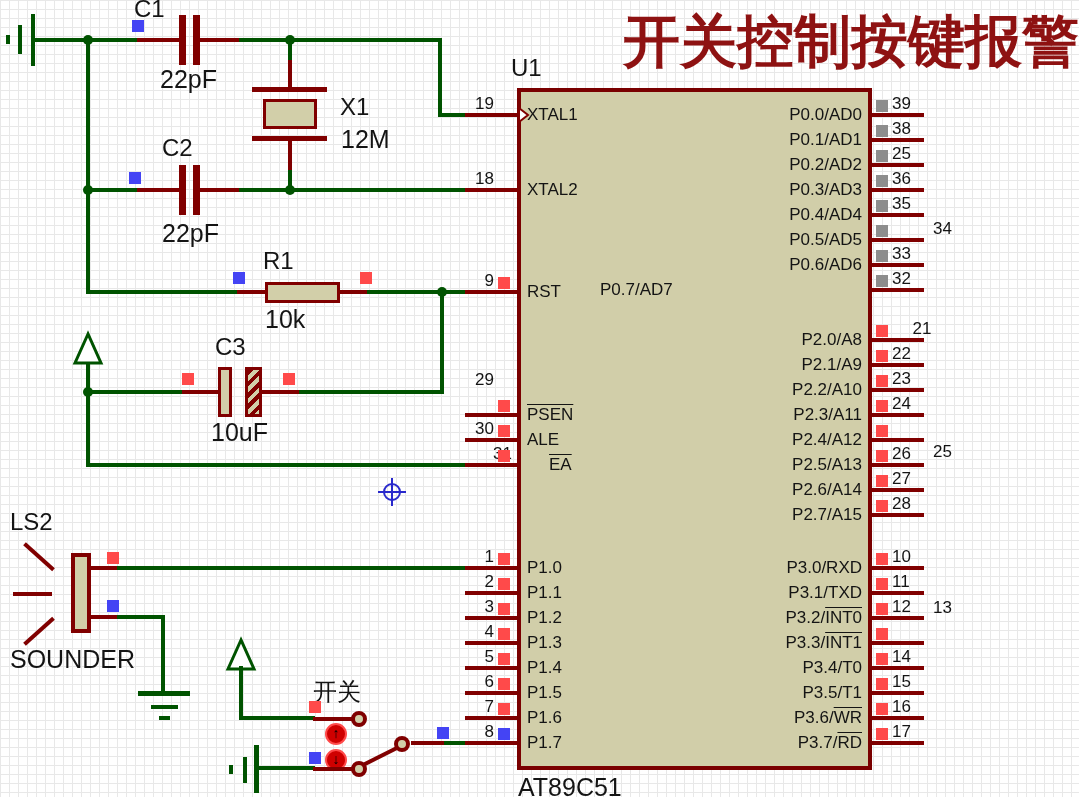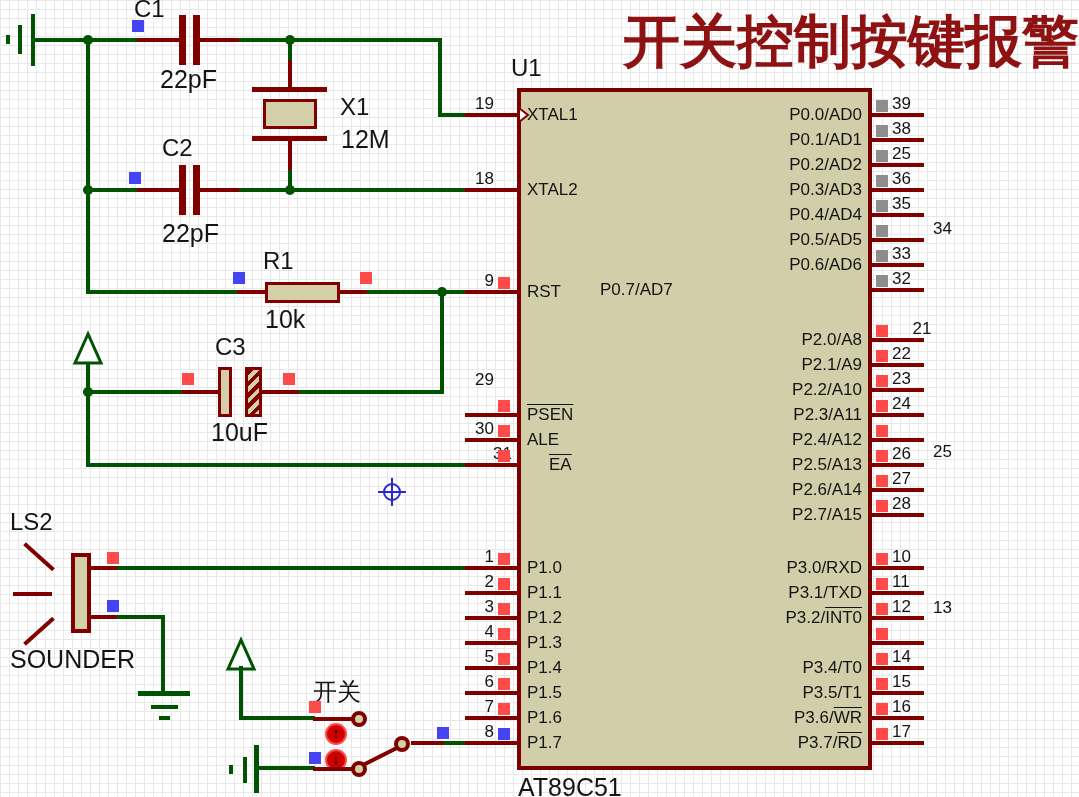--- a/index.html
+++ b/index.html
@@ -323,20 +323,21 @@
     <div class="marker m-red" style="left: 876px; top: 578px;"></div>
     <div class="pin-num" style="left: 892px; top: 572px; width: 60px; text-align: left;">11</div>
     <div class="pin-label" style="left: 600px; top: 582px; width: 262px; text-align: right;"><span>P3.1/TXD</span></div>
     <div class="wire wr" style="left: 872px; top: 616px; width: 52px; height: 4px;"></div>
     <div class="marker m-red" style="left: 876px; top: 603px;"></div>
     <div class="pin-num" style="left: 892px; top: 597px; width: 60px; text-align: left;">12</div>
     <div class="pin-label" style="left: 600px; top: 607px; width: 262px; text-align: right;"><span>P3.2/</span><span class="ovl">INT0</span></div>
     <div class="wire wr" style="left: 872px; top: 641px; width: 52px; height: 4px;"></div>
     <div class="marker m-red" style="left: 876px; top: 628px;"></div>
     <div class="pin-num" style="left: 892px; top: 598px; width: 60px; text-align: right;">13</div>
+    <div class="pin-label" style="left: 600px; top: 632px; width: 262px; text-align: right;"><span>P3.3/</span><span class="ovl">INT1</span></div>
     <div class="wire wr" style="left: 872px; top: 666px; width: 52px; height: 4px;"></div>
     <div class="marker m-red" style="left: 876px; top: 653px;"></div>
     <div class="pin-num" style="left: 892px; top: 647px; width: 60px; text-align: left;">14</div>
     <div class="pin-label" style="left: 600px; top: 657px; width: 262px; text-align: right;"><span>P3.4/T0</span></div>
     <div class="wire wr" style="left: 872px; top: 691px; width: 52px; height: 4px;"></div>
     <div class="marker m-red" style="left: 876px; top: 678px;"></div>
     <div class="pin-num" style="left: 892px; top: 672px; width: 60px; text-align: left;">15</div>
     <div class="pin-label" style="left: 600px; top: 682px; width: 262px; text-align: right;"><span>P3.5/T1</span></div>
     <div class="wire wr" style="left: 872px; top: 716px; width: 52px; height: 4px;"></div>
     <div class="marker m-red" style="left: 876px; top: 703px;"></div>

